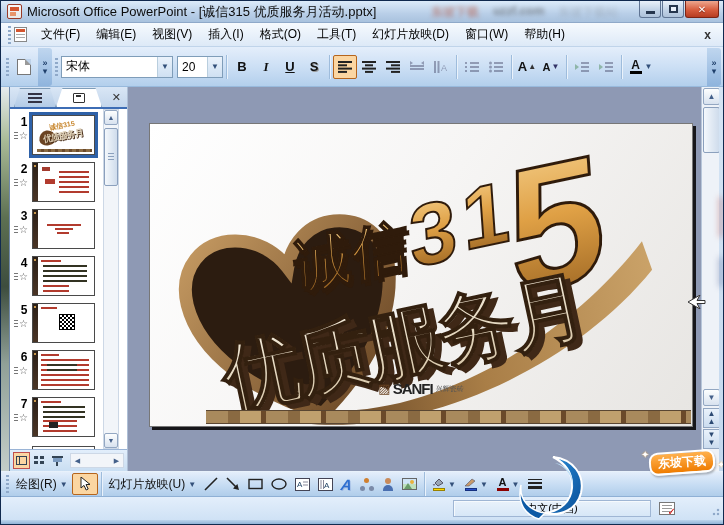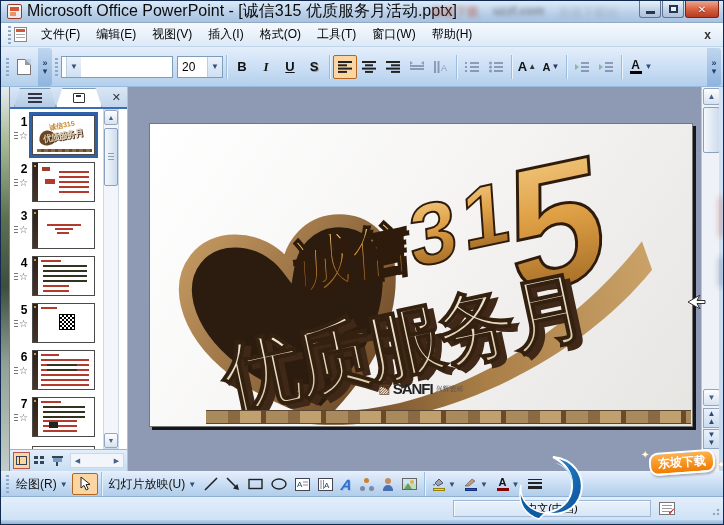--- a/index.html
+++ b/index.html
@@ -7,21 +7,21 @@
   .window{position:relative;width:724px;height:525px;background:#bdd2ea;border:1px solid #10294e;overflow:hidden;}
 
   
   .titlebar{position:absolute;left:0;top:0;right:0;height:22px;
     background:linear-gradient(#dcebf9,#b9cfe8 60%,#a9c2de);
     border-bottom:1px solid #8fa9c9;display:flex;align-items:center;padding:0 4px;}
   .app-icon{width:15px;height:15px;margin:0 5px 0 2px;position:relative;
     background:linear-gradient(#f7f7f7,#e8e8e8);border:1px solid #9a3b28;border-radius:2px;}
   .app-icon::before{content:"";position:absolute;left:2px;top:2px;right:2px;height:4px;background:#d4552f;}
   .app-icon::after{content:"";position:absolute;left:2px;bottom:2px;width:6px;height:4px;background:#e8956b;}
-  .title-text{font-size:16px;color:#0c0c0c;white-space:nowrap;}
+  .title-text{font-size:13px;color:#0c0c0c;white-space:nowrap;}
   .title-wm{position:absolute;left:430px;top:3px;display:flex;gap:14px;filter:blur(2px);pointer-events:none;}
   .title-wm .wm-red{color:#b4533c;opacity:.5;font-size:12px;font-weight:bold;}
   .title-wm .wm-gray{color:#4a4a4a;opacity:.55;font-size:12px;font-weight:bold;}
   .title-wm .wm-faint{color:#6a6a6a;opacity:.3;font-size:12px;}
   .winbtns{position:absolute;right:4px;top:0;display:flex;}
   .winbtn{width:22px;height:17px;margin-left:1px;border:1px solid #5f7493;border-top:none;
     border-radius:0 0 3px 3px;background:linear-gradient(#e9f1fa,#c2d3e7 55%,#aec2da);
     display:flex;align-items:center;justify-content:center;font-size:9px;color:#223;}
   .winbtn.close{width:34px;background:linear-gradient(#eda78f,#d75d3e 55%,#b63c22);
     border-color:#7c2415;color:#fff;font-weight:bold;font-size:10px;text-shadow:0 1px 1px #7a2414;}
@@ -217,37 +217,39 @@
 
   <div class="menubar">
     <span class="grab"></span>
     <span class="doc-icon"></span>
     <span class="menu-item">文件(F)</span>
     <span class="menu-item">编辑(E)</span>
     <span class="menu-item">视图(V)</span>
     <span class="menu-item">插入(I)</span>
     <span class="menu-item">格式(O)</span>
     <span class="menu-item">工具(T)</span>
+    <span class="menu-item">幻灯片放映(D)</span>
     <span class="menu-item">窗口(W)</span>
     <span class="menu-item">帮助(H)</span>
     <span class="menu-close">x</span>
   </div>
 
   <div class="toolbar">
     <span class="grab"></span>
     <span class="tb-btn">
         <span class="new-icon"></span>
       </span>
     <span class="overflow-chip">
         <span>»</span>
         <span>▾</span>
       </span>
     <span class="grab"></span>
 
     <span class="combo" style="width:112px;">
+      <span class="cv">宋体</span>
       <span class="drop">▼</span>
     </span>
     <span class="combo" style="width:46px;margin-left:4px;">
       <span class="cv">20</span>
       <span class="drop">▼</span>
     </span>
 
     <span class="tb-sep"></span>
     <span class="tb-btn" style="font-weight:bold;">B</span>
     <span class="tb-btn" style="font-style:italic;font-family:'Liberation Serif',serif;font-weight:bold;">I</span>

